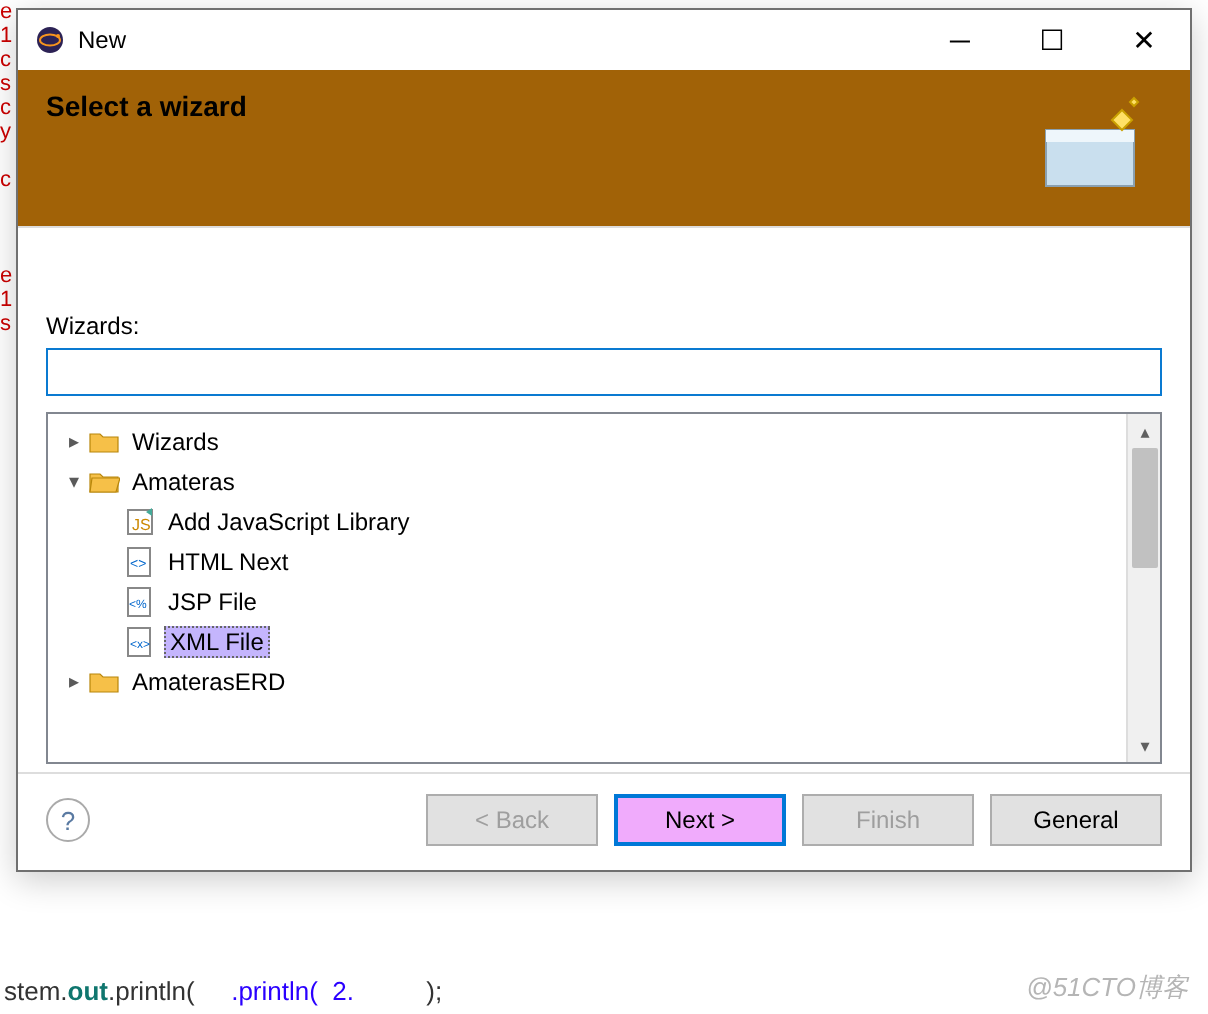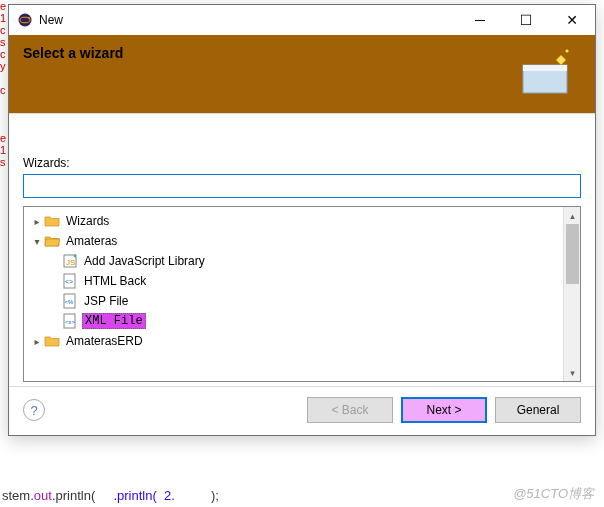--- a/index.html
+++ b/index.html
@@ -1,19 +1,19 @@
 <!DOCTYPE html>
 <html><head>
 <meta charset="utf-8">
 <style>
 * { box-sizing: border-box; font-family: "Segoe UI", Tahoma, sans-serif; }
 body { margin: 0; background: #f0f0f0; width: 604px; height: 507px; overflow: hidden; position: relative; }
 .bg-code { position: absolute; inset: 0; background: #fff; font-family: Consolas, monospace; font-size: 13px; color: #333; padding: 4px 6px; overflow: hidden; }
 .bg-code .line { white-space: pre; }
-.bg-code .kw { color: #a21caf; font-weight: normal; }
+.bg-code .kw { color: #0f766e; font-weight: bold; }
 .bg-code .var { color: #6a3e9e; font-style: italic; }
 .bg-code .str { color: #2a00ff; margin-left: 11px; }
 .dialog { position: absolute; left: 8px; top: 4px; width: 588px; height: 432px; background: #fff; border: 1px solid #707070; box-shadow: 0 4px 16px rgba(0,0,0,0.2); display: flex; flex-direction: column; }
 .titlebar { display: flex; align-items: center; height: 30px; padding: 0 0 0 8px; background: #fff; }
 .titlebar .app-icon { width: 16px; height: 16px; margin-right: 6px; }
 .titlebar .title { flex: 1; font-size: 12px; color: #000; }
 .titlebar .win-btns { display: flex; }
 .titlebar .win-btn { width: 46px; height: 30px; display: flex; align-items: center; justify-content: center; font-size: 14px; color: #000; }
 .banner { display: flex; background: #a16207; border-bottom: 1px solid #ddd; padding: 10px 14px 16px; align-items: flex-start; }
 .banner-text { flex: 1; }
@@ -21,21 +21,21 @@
 .banner-art { width: 62px; height: 52px; }
 .content { flex: 1; padding: 10px 14px 4px; display: flex; flex-direction: column; background: #fff; }
 .filter-label { font-size: 12px; margin-bottom: 4px; color: #000; margin-top: 32px; }
 .filter-input { width: 100%; height: 24px; border: 1px solid #0a7ad1; padding: 2px 6px; font-size: 12px; outline: none; }
 .tree-wrap { flex: 1; border: 1px solid #828790; margin-top: 8px; display: flex; overflow: hidden; }
 .tree { flex: 1; padding: 4px 2px; font-size: 12px; overflow: hidden; }
 .tree-row { display: flex; align-items: center; height: 20px; padding-left: 4px; white-space: nowrap; }
 .tree-row .tw { width: 14px; text-align: center; color: #5a5a5a; font-size: 10px; }
 .tree-row .ind { display: inline-block; }
 .tree-row .icon { width: 16px; height: 16px; margin-right: 4px; display: inline-flex; align-items: center; justify-content: flex-start; }
-.tree-row.selected .label { background: #d946ef; border: 1px dotted #666; padding: 0 2px; font-family: Liberation Mono, monospace; }
+.tree-row.selected .label { background: #c4b5fd; border: 1px dotted #666; padding: 0 2px; }
 .tree-row .label { padding: 0 2px; }
 .scroll-col { width: 17px; background: #f0f0f0; border-left: 1px solid #ddd; position: relative; }
 .scroll-col .arrow { width: 17px; height: 17px; display: flex; align-items: center; justify-content: center; color: #606060; font-size: 9px; }
 .scroll-col .thumb { position: absolute; top: 17px; left: 2px; width: 13px; height: 60px; background: #c1c1c1; border-radius: 1px; }
 .footer { border-top: 1px solid #ddd; padding: 10px 14px 12px; display: flex; align-items: center; background: #fff; }
 .help { width: 22px; height: 22px; border: 1px solid #aaa; border-radius: 50%; display: flex; align-items: center; justify-content: center; color: #5a7aa2; font-size: 13px; }
 .btns { flex: 1; display: flex; justify-content: flex-end; gap: 8px; align-items: center; }
 .btn { min-width: 86px; height: 26px; background: #e1e1e1; border: 1px solid #adadad; font-size: 12px; display: flex; align-items: center; justify-content: center; color: #000; }
 .btn.disabled { color: #9e9e9e; }
 .btn.default { background: #f0abfc; border: 2px solid #0078d7; }
@@ -124,21 +124,21 @@
           </div>
           <div class="tree-row">
             <span class="ind" style="width:18px"></span>
             <span class="tw"></span>
             <span class="icon">
               <svg width="16" height="16" viewBox="0 0 16 16">
                 <rect x="2" y="1" width="11" height="14" fill="#fff" stroke="#888"></rect>
                 <text x="3" y="11" font-size="7" fill="#06c">&lt;&gt;</text>
               </svg>
             </span>
-            <span class="label">HTML Back</span>
+            <span class="label">HTML Next</span>
           </div>
           <div class="tree-row">
             <span class="ind" style="width:18px"></span>
             <span class="tw"></span>
             <span class="icon">
               <svg width="16" height="16" viewBox="0 0 16 16">
                 <rect x="2" y="1" width="11" height="14" fill="#fff" stroke="#888"></rect>
                 <text x="2.5" y="11" font-size="6" fill="#06c">&lt;%</text>
               </svg>
             </span>
@@ -172,19 +172,20 @@
         <div class="arrow" style="position:absolute;bottom:0;">▾</div>
       </div>
     </div>
   </div>
 
   <div class="footer">
     <div class="help">?</div>
     <div class="btns">
       <div class="btn disabled">&lt; Back</div>
       <div class="btn default">Next &gt;</div>
+      <div class="btn disabled">Finish</div>
       <div class="btn">General</div>
     </div>
   </div>
 
 </div>
 
 <div class="wm">@51CTO博客</div>
 
 </body></html>

